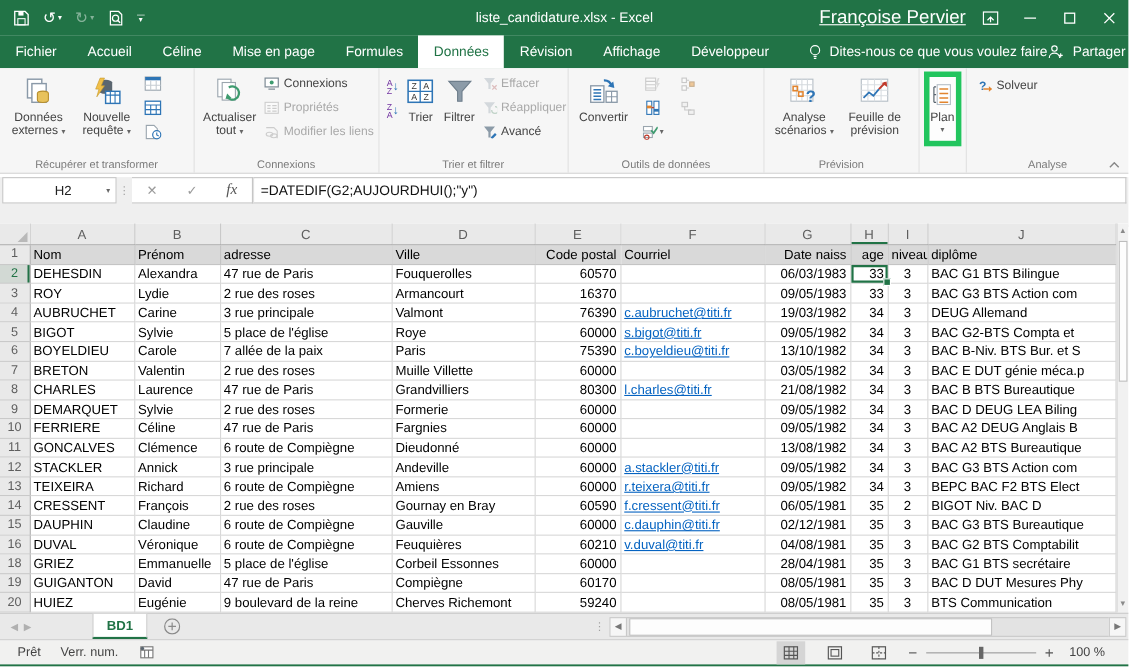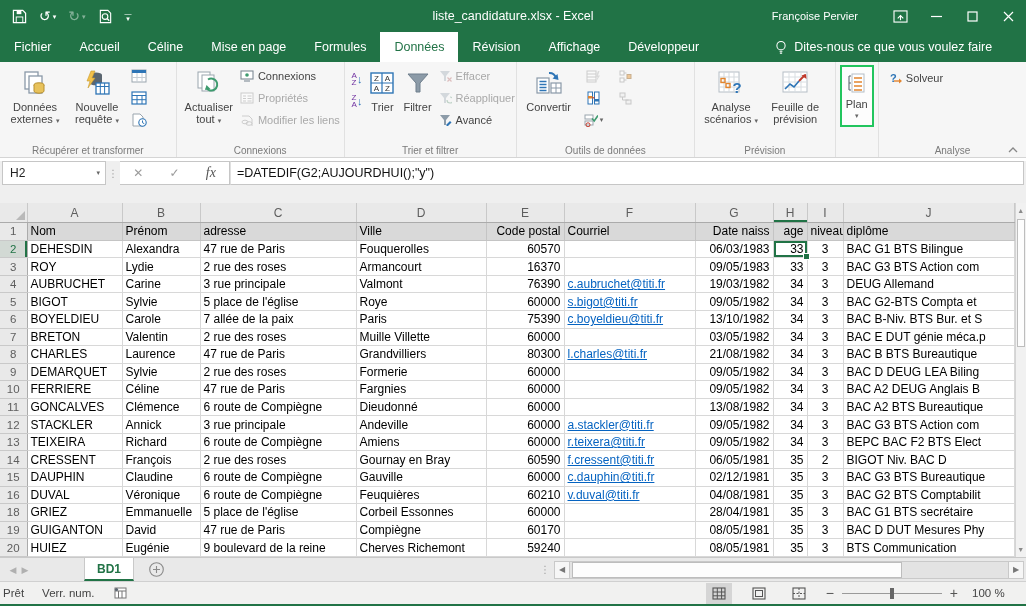--- a/index.html
+++ b/index.html
@@ -8,51 +8,51 @@
   #app { position:relative; width:1026px; height:606px; background:#fff; }
 
   
   .titlebar { height:32px; background:#217346; display:flex; align-items:center; color:#fff; position:relative; }
   .qat { display:flex; align-items:center; gap:12px; padding-left:12px; z-index:2; }
   .qat .qbtn { display:flex; align-items:center; color:#fff; font-size:14px; line-height:1; cursor:default; }
   .qbtn .dd { font-size:7px; margin-left:2px; }
   .qbtn.dis { opacity:.45; }
   .wintitle { position:absolute; left:0; right:0; text-align:center; font-size:12.5px; color:#fff; }
   .tb-right { margin-left:auto; display:flex; align-items:center; z-index:2; }
-  .username { font-size:11px; margin-right:24px; }
+  .username { font-size:17px; margin-right:4px;text-decoration:underline; }
   .winbtn { width:36px; height:32px; display:flex; align-items:center; justify-content:center; font-size:13px; }
   .winbtn svg { display:block; }
 
   
-  .tabrow { height:30px; background:#217346; display:flex; align-items:stretch; color:#fff; font-size:12.5px;gap:40px; }
+  .tabrow { height:30px; background:#217346; display:flex; align-items:stretch; color:#fff; font-size:12.5px; }
   #tabs-left { display:flex; }
   .rtab { padding:8px 14px 7px; cursor:default; white-space:nowrap; }
   .rtab.active { background:#fff; color:#217346; }
   .tellme { display:flex; align-items:center; gap:7px; margin-left:22px; white-space:nowrap; }
   .share { margin-left:auto; display:flex; align-items:center; gap:7px; padding-right:16px; white-space:nowrap; }
 
   
   .ribbon { height:96px; background:#F6F6F6; border-bottom:1px solid #D5D5D5; display:flex; position:relative; font-size:11px; color:#444; }
   .rgroup { position:relative; border-right:1px solid #E1E1E1; padding:3px 4px 16px; display:flex; align-items:flex-start; }
   .glabel { position:absolute; bottom:1px; left:0; right:0; text-align:center; font-size:10px; color:#7A7A7A; white-space:nowrap; }
   .bigbtn { display:flex; flex-direction:column; align-items:center; text-align:center; padding:2px 4px; line-height:12px; cursor:default; }
   .bigbtn .bicon { height:32px; display:flex; align-items:center; justify-content:center; margin-bottom:2px; }
   .dda { font-size:7px; color:#666; }
   .smallcol { display:flex; flex-direction:column; justify-content:flex-start; gap:2px; padding-top:1px; }
   .smallbtn { display:flex; align-items:center; gap:4px; height:20px; padding:0 3px; white-space:nowrap; cursor:default; }
   .smallbtn.dis { color:#A9A9A9; }
   .smallbtn.dis svg { opacity:.45; }
   .iconbtn { height:20px; display:flex; align-items:center; padding:0 3px; }
-  .boxbtn { border:2px solid #22c55e; background:#FDFDFD; }
+  .boxbtn { border:5px solid #22c55e; background:#FDFDFD; }
   .ribbon-collapse { position:absolute; right:8px; bottom:4px; color:#888; }
 
   
   .fbar { height:45px; background:#EFEFEF; border-bottom:1px solid #D5D5D5; position:relative; }
   .fbar-inner { display:flex; align-items:stretch; height:24px; margin:3px 2px 0 2px; }
-  .namebox { width:104px; background:#fff; border:1px solid #C6C6C6; display:flex; align-items:center; font-size:12px; color:#222; padding-left:7px; position:relative; }
+  .namebox { width:104px; background:#fff; border:1px solid #C6C6C6; display:flex; align-items:center; font-size:12px; color:#222; padding-left:7px; position:relative;justify-content:center; }
   .namebox .nb-dd { position:absolute; right:5px; font-size:7px; color:#666; }
   .fsplit { width:14px; display:flex; align-items:center; justify-content:center; color:#A0A0A0; font-size:10px; letter-spacing:0; }
   .fbtns { width:110px; background:#fff; border:1px solid #C6C6C6; border-left:none; display:flex; align-items:center; justify-content:space-around; color:#9B9B9B; font-size:12px; }
   .fbtns .fx { font-style:italic; font-family:"Liberation Serif", serif; color:#555; font-size:14px; }
   .ffield { flex:1; background:#fff; border:1px solid #C6C6C6; border-left:1px solid #E0E0E0; display:flex; align-items:center; padding-left:6px; font-size:12.5px; color:#111; }
 
   
   .gridwrap { position:absolute; top:203px; left:0; width:1026px; height:354px; display:flex; background:#fff; overflow:hidden; }
   table#sheet { border-collapse:collapse; table-layout:fixed; width:1014px; font-size:12px; }
   #sheet th, #sheet td { overflow:hidden; white-space:nowrap; height:17px; line-height:16px; padding:0 3px; font-weight:normal; }
@@ -81,21 +81,21 @@
   .sheettab { margin-left:46px; width:50px; background:#fff; border-right:1px solid #C9C9C9; border-left:1px solid #C9C9C9; border-bottom:2px solid #217346; display:flex; align-items:center; justify-content:center; color:#217346; font-weight:bold; }
   .addsheet { width:44px; display:flex; align-items:center; justify-content:center; color:#666; }
   .hscrollzone { margin-left:auto; display:flex; align-items:center; padding-right:2px; }
   .hsplit { color:#A0A0A0; font-size:10px; margin-right:4px; }
   .harrow { width:16px; height:18px; border:1px solid #C9C9C9; background:#F6F6F6; display:flex; align-items:center; justify-content:center; color:#777; font-size:8px; }
   .htrack { width:438px; height:18px; border-top:1px solid #C9C9C9; border-bottom:1px solid #C9C9C9; background:#E3E3E3; position:relative; }
   .hthumb { position:absolute; left:2px; top:0; width:330px; height:16px; background:#FDFDFD; border:1px solid #BDBDBD; }
 
   
   .statusbar { position:absolute; top:581px; left:0; width:1026px; height:25px; background:#F1F1F0; border-top:1px solid #D0D0D0; border-bottom:2px solid #217346; display:flex; align-items:center; font-size:11.5px; color:#444; }
-  .sb-left { display:flex; align-items:flex-end; gap:18px; padding-left:3px; }
+  .sb-left { display:flex; align-items:flex-end; gap:18px; padding-left:16px; }
   .sb-right { margin-left:auto; display:flex; align-items:center; gap:14px; padding-right:14px; }
   .viewbtn { width:26px; height:21px; display:flex; align-items:center; justify-content:center; }
   .viewbtn.active { background:#D5D5D5; }
   .zoomctl { display:flex; align-items:center; gap:8px; }
   .ztrack { width:100px; height:1px; background:#9A9A9A; position:relative; }
   .zthumb { position:absolute; left:48px; top:-5px; width:4px; height:11px; background:#666; }
   .zsign { font-size:14px; color:#555; }
   .zoomlabel { width:40px; }
 
   svg { display:block; }

